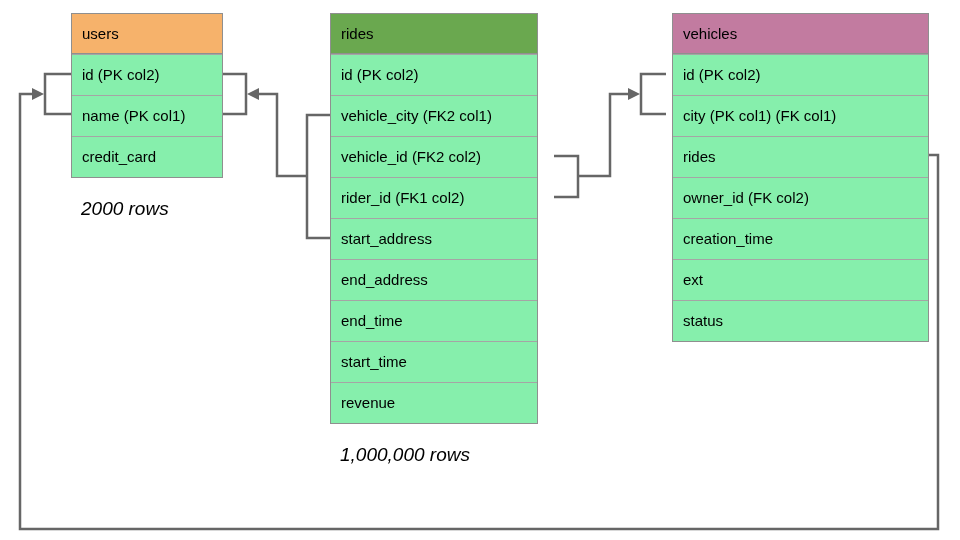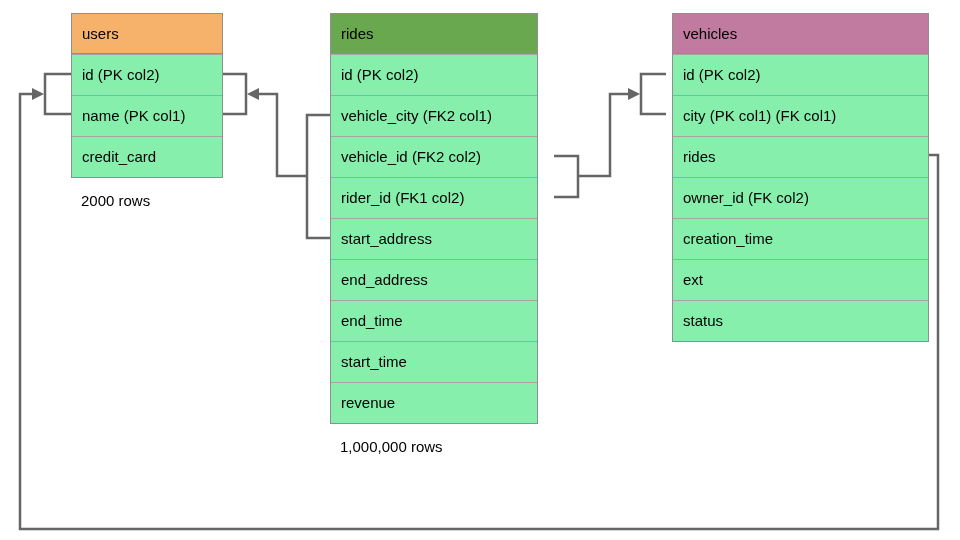--- a/index.html
+++ b/index.html
@@ -36,24 +36,25 @@
   .trow {
     height: 41px;
     line-height: 40px;
     padding-left: 10px;
     font-size: 15px;
     background: #86efac;
     border-top: 1px solid #a5a5a5;
   }
   .trow:first-of-type { border-top: none; }
   .rowcount {
-    margin-top: 14px;
+    margin-top: 20px;
     padding-left: 10px;
-    font-size: 15px;
+    font-size: 19px;
     color: #000000;
+    font-style: italic;
   }
   
   #tbl-users    { left: 71px;  top: 13px; width: 152px; }
   #tbl-rides    { left: 330px; top: 13px; width: 208px; }
   #tbl-vehicles { left: 672px; top: 13px; width: 257px; }
   .conn { stroke: #666666; stroke-width: 2.5; fill: none; }
   .arrowhead { fill: #666666; stroke: none; }
 </style>
 </head>
 <body>

